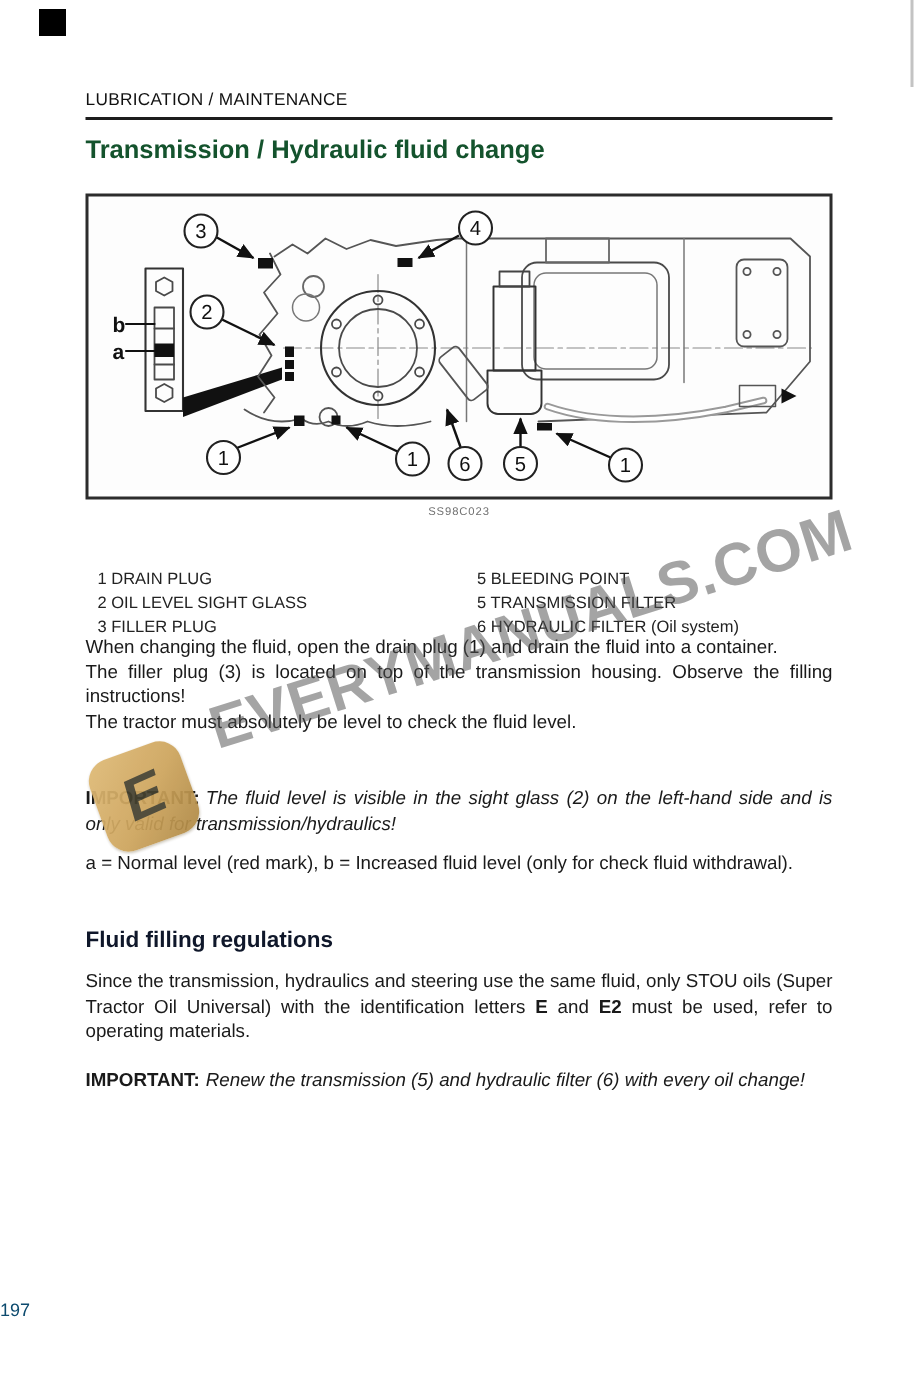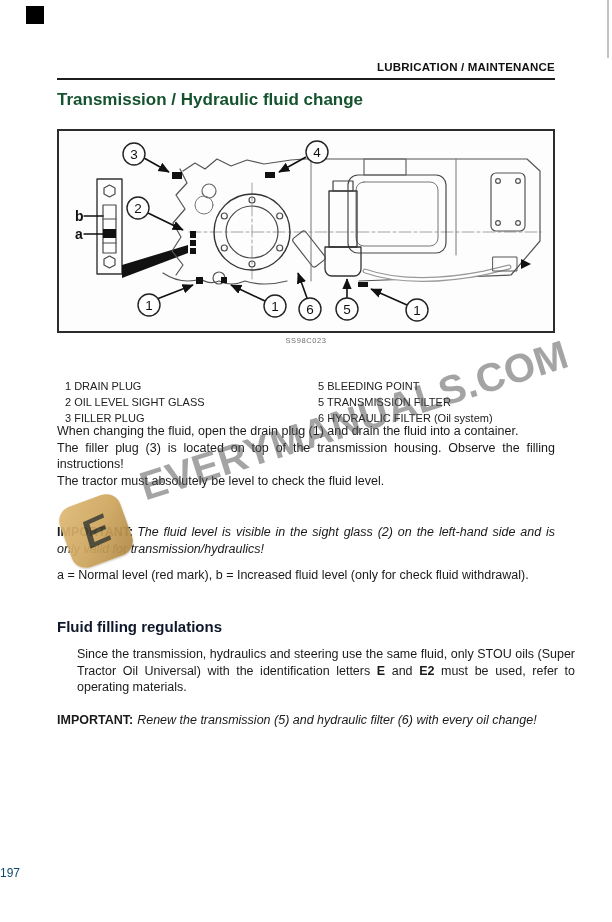--- a/index.html
+++ b/index.html
@@ -1,37 +1,37 @@
 <!DOCTYPE html>
 <html><head>
 <meta charset="utf-8">
 <style>
   html,body{margin:0;padding:0;background:#fff;}
   #page{position:relative;width:612px;height:922px;background:#fff;overflow:hidden;
         font-family:"Liberation Sans","DejaVu Sans",sans-serif;color:#1c1c1c;}
   .abs{position:absolute;}
   .regmark{left:26px;top:6px;width:18px;height:18px;background:#000;}
   .edgeline{left:607px;top:0;width:2px;height:58px;background:#c3c3c3;}
-  .header{left:57px;top:61px;width:498px;text-align:right;font-size:11.5px;font-weight:bold;
+  .header{left:57px;top:61px;width:498px;text-align:left;font-size:11.5px;font-weight:normal;
           letter-spacing:.2px;color:#111;}
   .rule{left:57px;top:78px;width:498px;height:2px;background:#1d1d1d;}
   .title{left:57px;top:90px;width:498px;font-size:17px;font-weight:bold;color:#14532d;}
   .figure{left:57px;top:129px;width:494px;height:200px;border:2px solid #2c2c2c;background:#fdfdfd;}
   .caption{left:57px;top:336px;width:498px;text-align:center;font-size:7.5px;color:#707070;
            letter-spacing:.6px;}
   .legend{top:358px;font-size:11px;line-height:16.2px;color:#222;margin-top:20px;}
   .leg-l{left:65px;}
   .leg-r{left:318px;}
   .bodyblock{left:57px;width:498px;font-size:12.5px;line-height:16.6px;text-align:justify;color:#1a1a1a;}
   .bodyblock p{margin:0;}
   .pgroup{top:423px;}
   .imp1{top:524px;}
   .levels{top:567px;}
   .h2{left:57px;top:618px;width:498px;font-size:15px;font-weight:bold;color:#0f172a;}
-  .s2p{top:646px;margin-left:20px;}
+  .s2p{top:646px;}
   .imp2{top:712px;}
   .implabel{font-weight:bold;font-style:normal;padding-right:4px;}
   .it{font-style:italic;}
   .b{font-weight:bold;}
   .pageno{left:0;top:866px;width:612px;font-size:12px;color:#0c4a6e;}
   .wm-text{left:135px;top:468px;transform-origin:0 0;transform:rotate(-17.5deg);
            font-size:40px;line-height:40px;font-weight:bold;letter-spacing:.5px;
            color:rgba(80,80,80,.52);white-space:nowrap;z-index:10;}
   .wm-logo{left:64px;top:499px;width:64px;height:64px;border-radius:15px;
            background:linear-gradient(135deg,#dfba76 0%,#cda45c 55%,#ad8743 100%);

